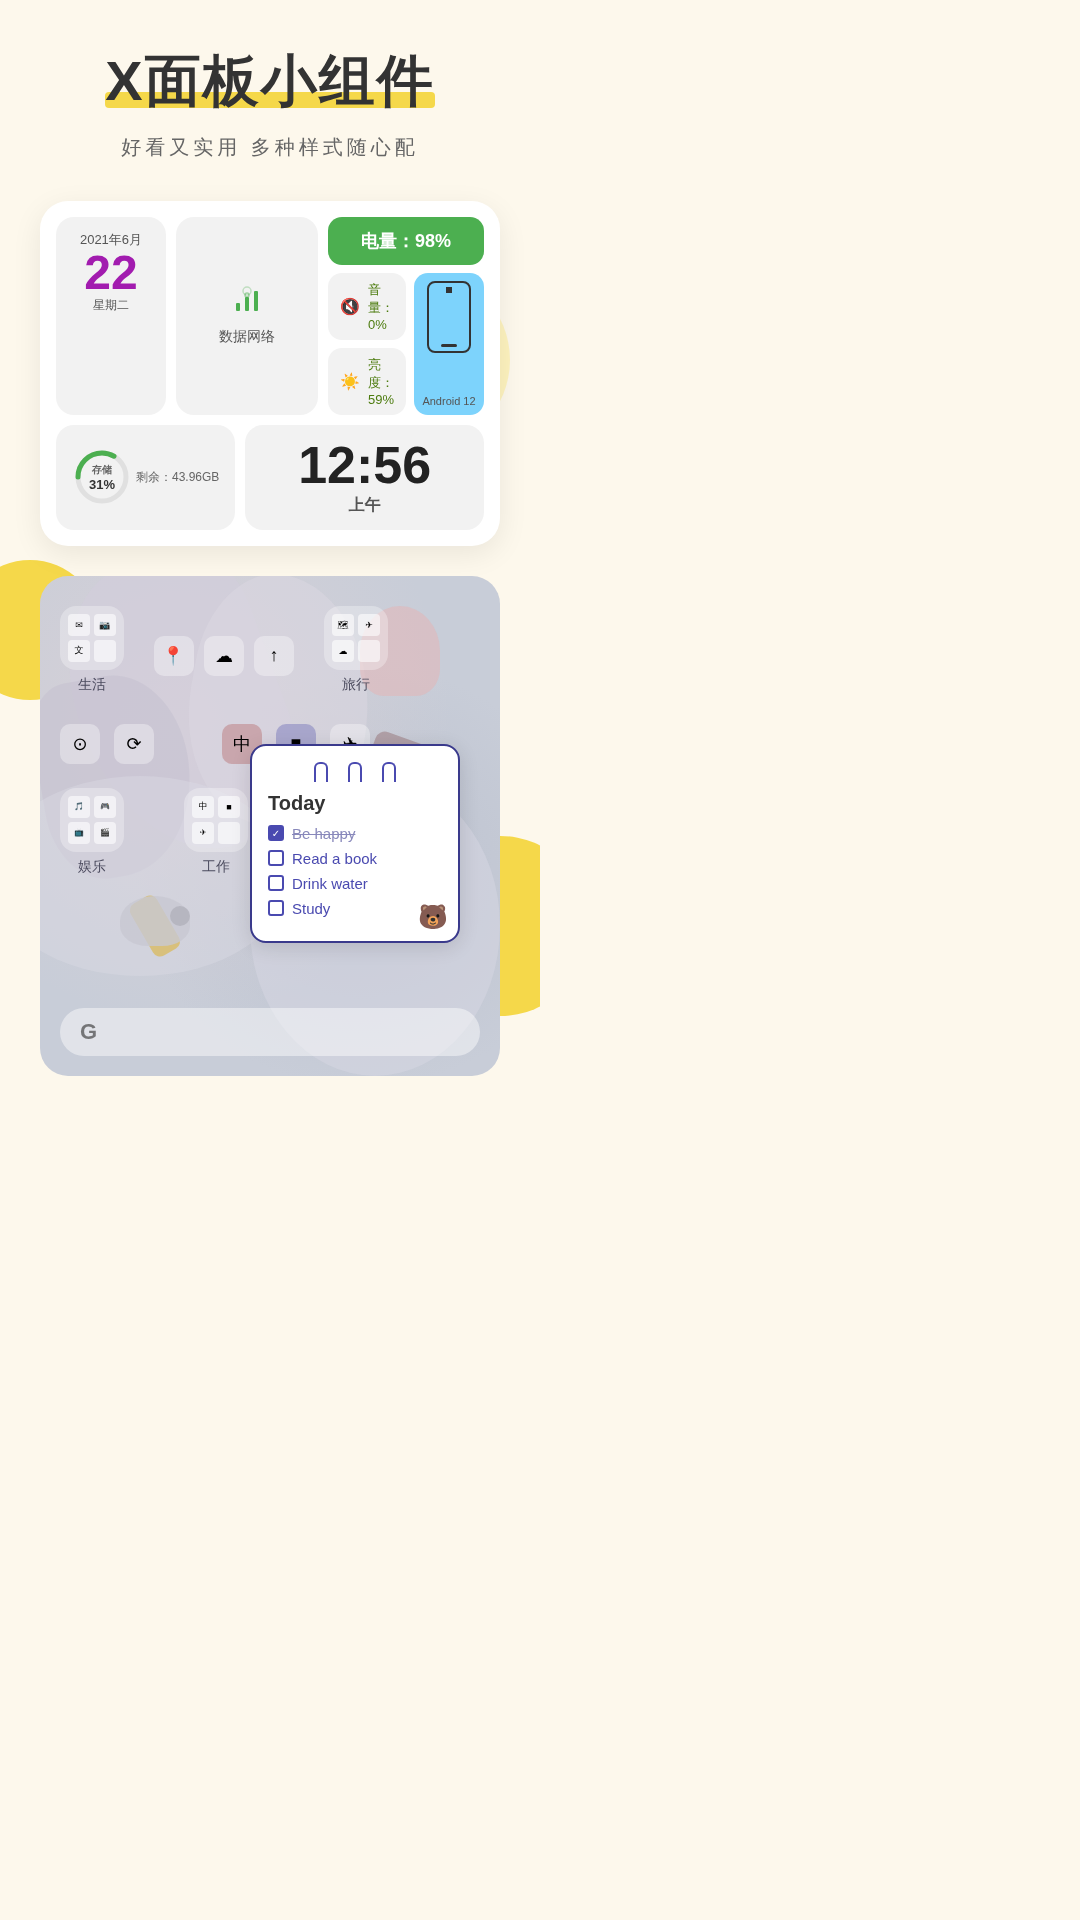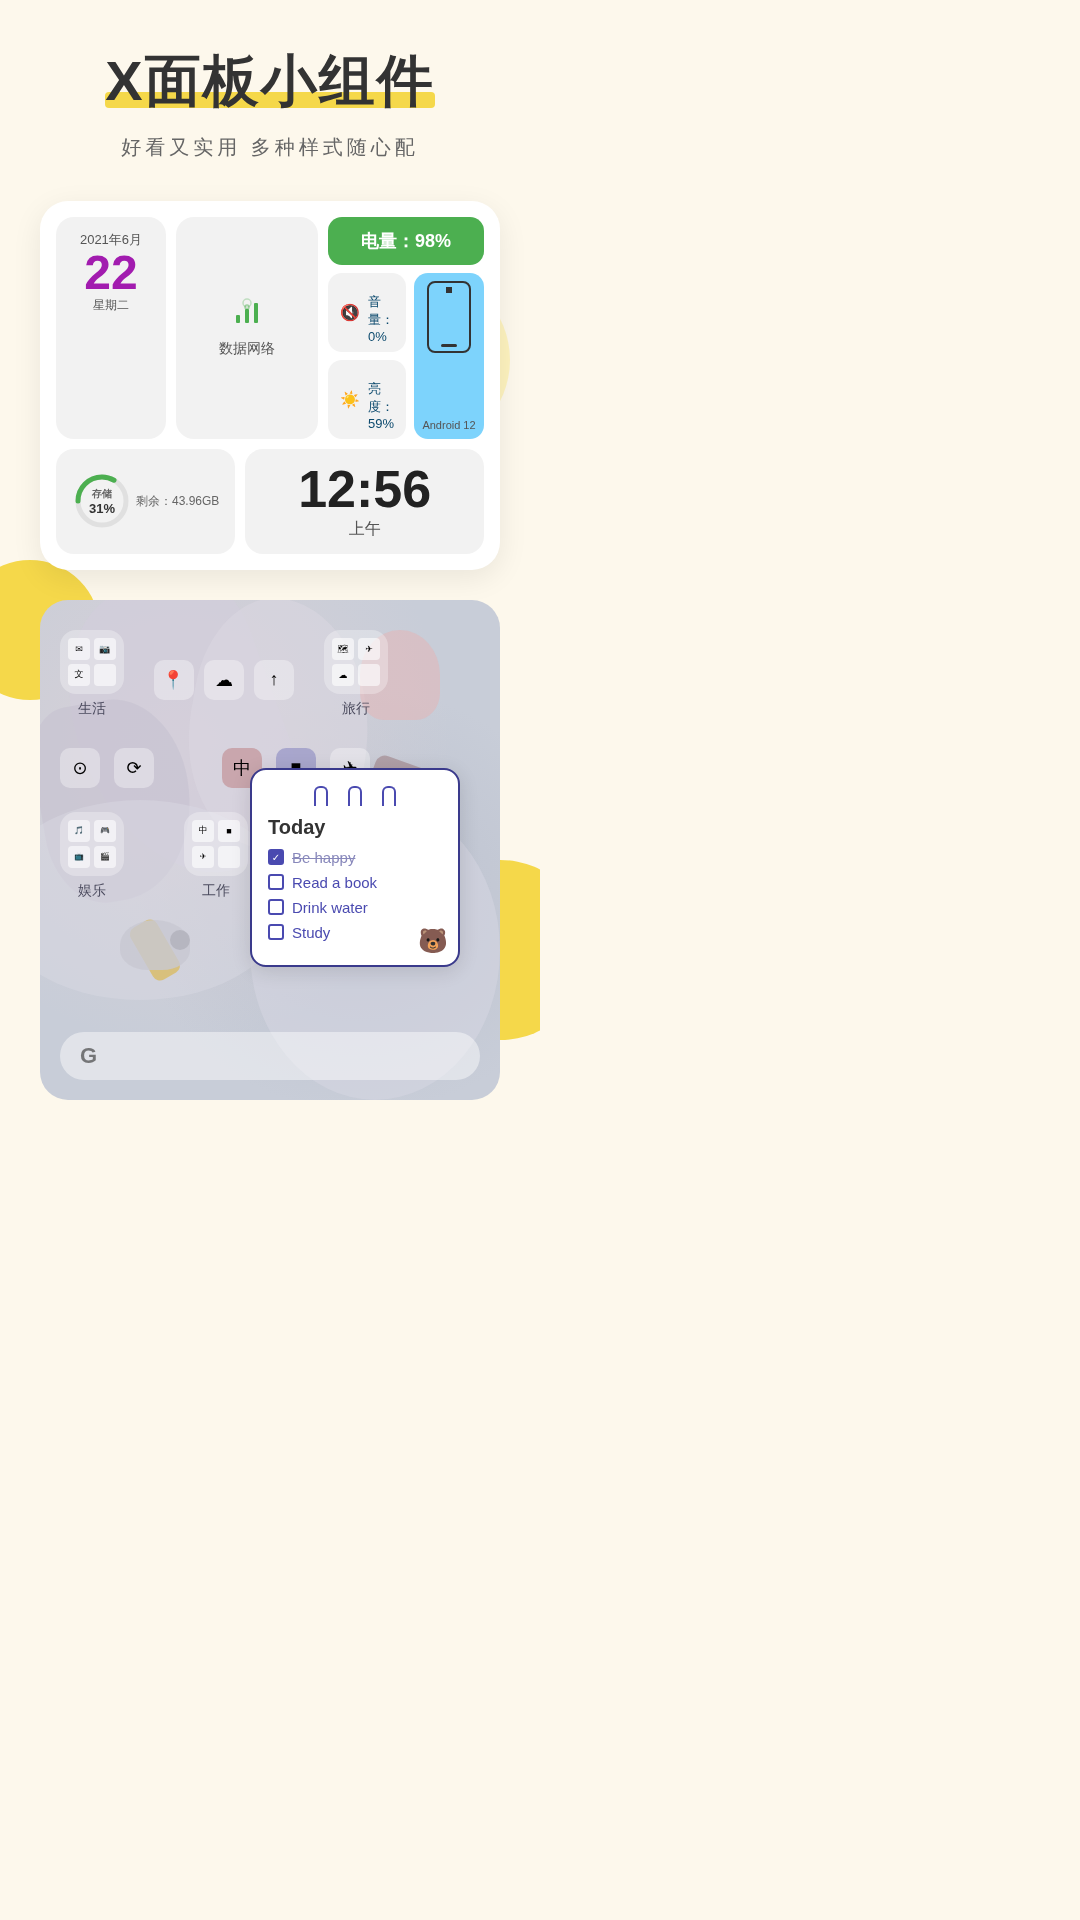--- a/index.html
+++ b/index.html
@@ -186,22 +186,21 @@
     .small-block {
       background: #f2f2f2;
       border-radius: 14px;
       padding: 8px 12px;
       display: flex;
       align-items: center;
       gap: 8px;
     }
     .small-block-label {
       font-size: 13px;
-      color: #0c4a6e;
-      margin-top: 12px;
+      color: #4d7c0f;
     }
 
     
     .storage-block {
       background: #f2f2f2;
       border-radius: 18px;
       padding: 14px 16px;
       min-width: 120px;
       display: flex;
       flex-direction: row;
@@ -243,20 +242,21 @@
     .time-display {
       font-size: 52px;
       font-weight: 700;
       color: #222;
       line-height: 1;
     }
     .time-ampm {
       font-size: 16px;
       color: #555;
       margin-top: 4px;
+      font-weight: bold;
     }
 
     
     .phone-screenshot {
       width: 460px;
       margin-top: 30px;
       background: #c8cdd8;
       border-radius: 28px;
       overflow: hidden;
       position: relative;

